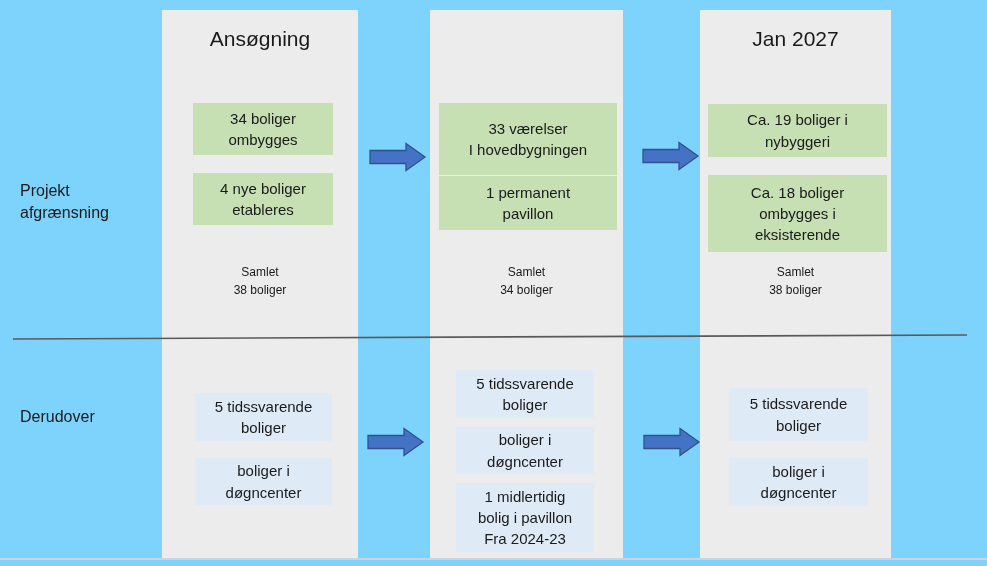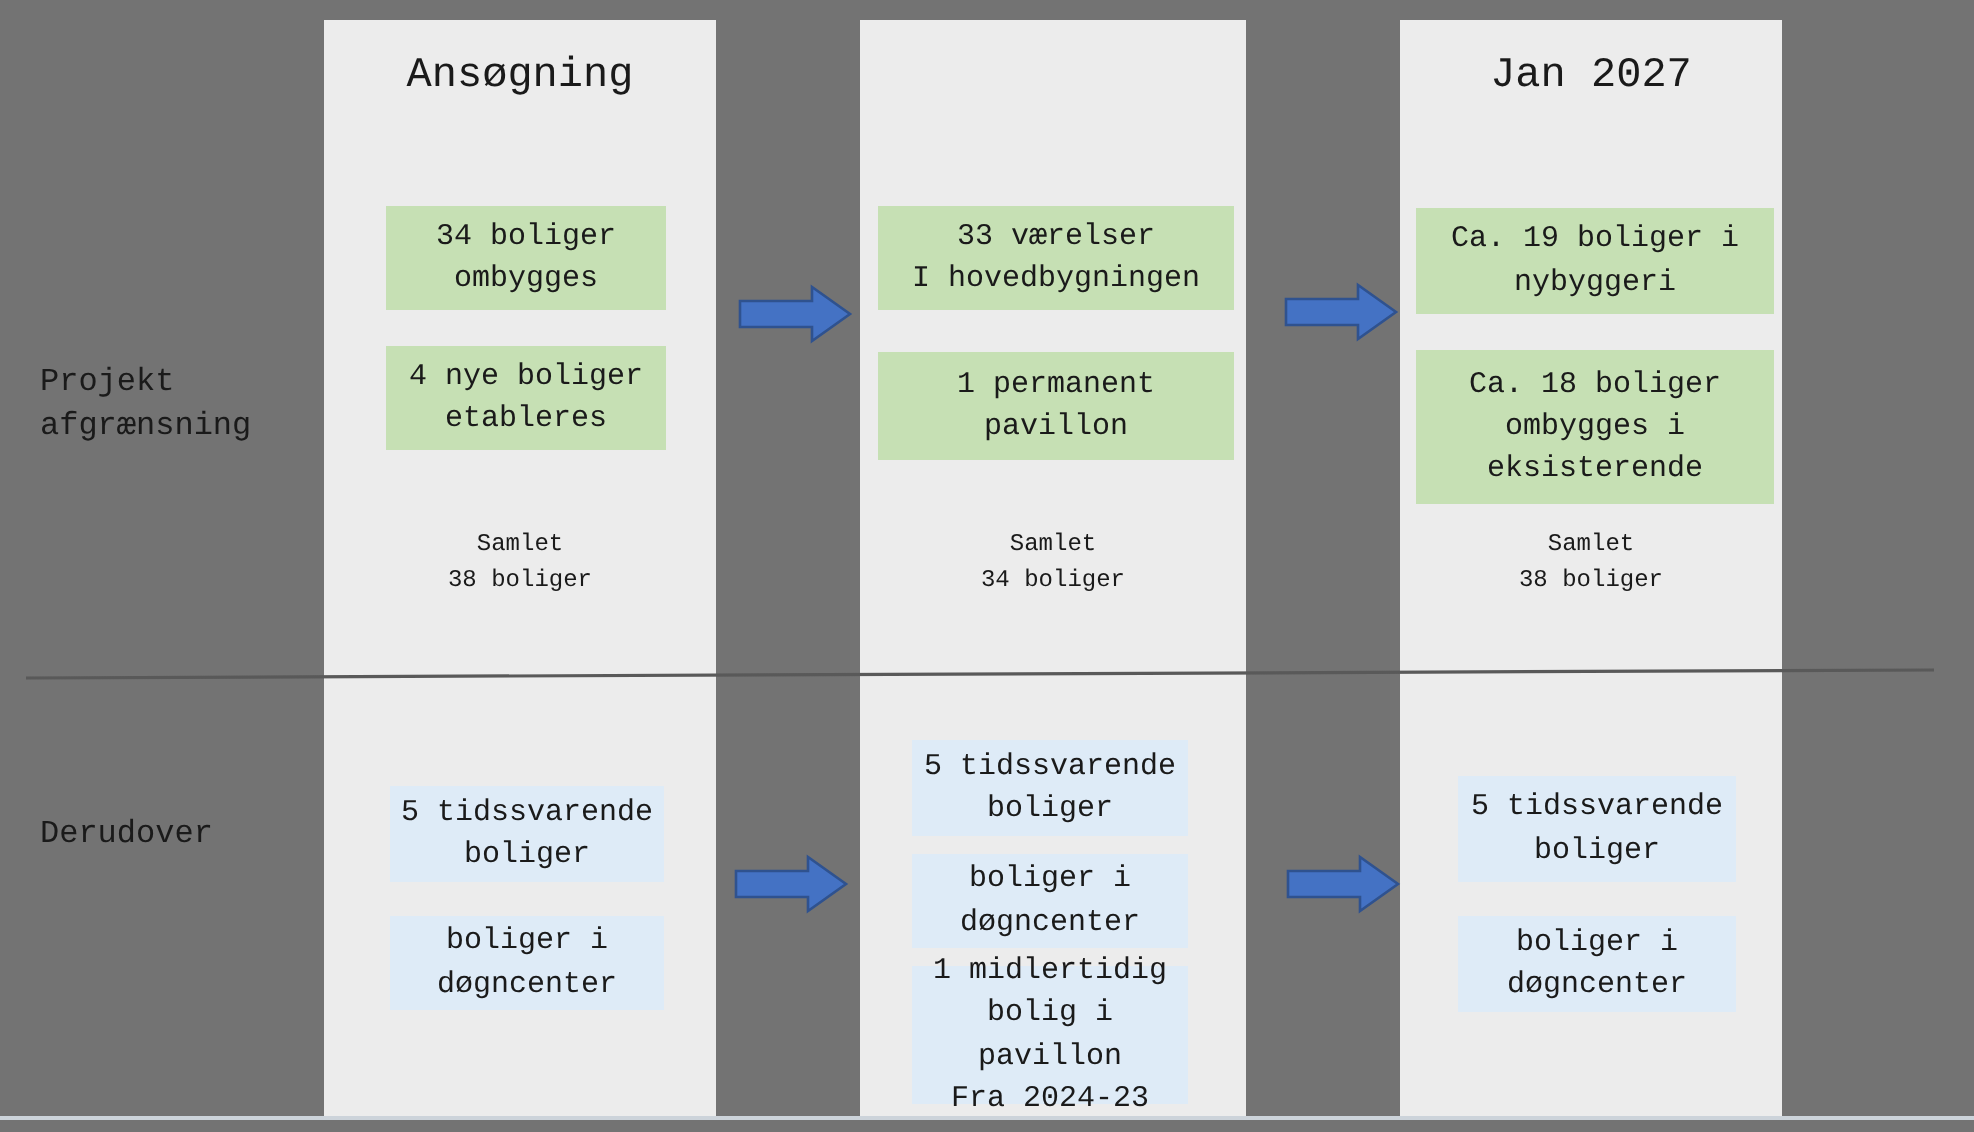--- a/index.html
+++ b/index.html
@@ -15,23 +15,22 @@
   html,body{margin:0;padding:0;}
   body{
     font-family:"Liberation Sans", sans-serif;
     background:#ffffff;
     color:var(--text);
   }
   .canvas{
     position:relative;
     width:987px;
     height:566px;
-    background:#737373;
+    background:#7dd3fc;
     overflow:hidden;
-    font-family:Liberation Mono, monospace;
   }
   .col{
     position:absolute;
     top:10px;
     height:549px;
     background:var(--column-bg);
   }
   .col-header{
     position:absolute;
     top:27px;
@@ -106,21 +105,21 @@
 afgrænsning</div>
   <div class="rowlabel" style="top:406px;width:130px;">Derudover</div>
 
   <div class="box green" style="left:193px;top:103px;width:140px;height:52px;">34 boliger
 ombygges</div>
   <div class="box green" style="left:193px;top:173px;width:140px;height:52px;">4 nye boliger
 etableres</div>
   <div class="summary" style="left:162px;width:196px;">Samlet
 38 boliger</div>
 
-  <div class="box green" style="left:439px;top:103px;width:178px;height:52px;">33 værelser
+  <div class="box green" style="left:439px;top:103px;width:178px;height:72px;">33 værelser
 I hovedbygningen</div>
   <div class="box green" style="left:439px;top:176px;width:178px;height:54px;">1 permanent
 pavillon</div>
   <div class="summary" style="left:430px;width:193px;">Samlet
 34 boliger</div>
 
   <div class="box green" style="left:708px;top:104px;width:179px;height:53px;">Ca. 19 boliger i
 nybyggeri</div>
   <div class="box green" style="left:708px;top:175px;width:179px;height:77px;">Ca. 18 boliger
 ombygges i

